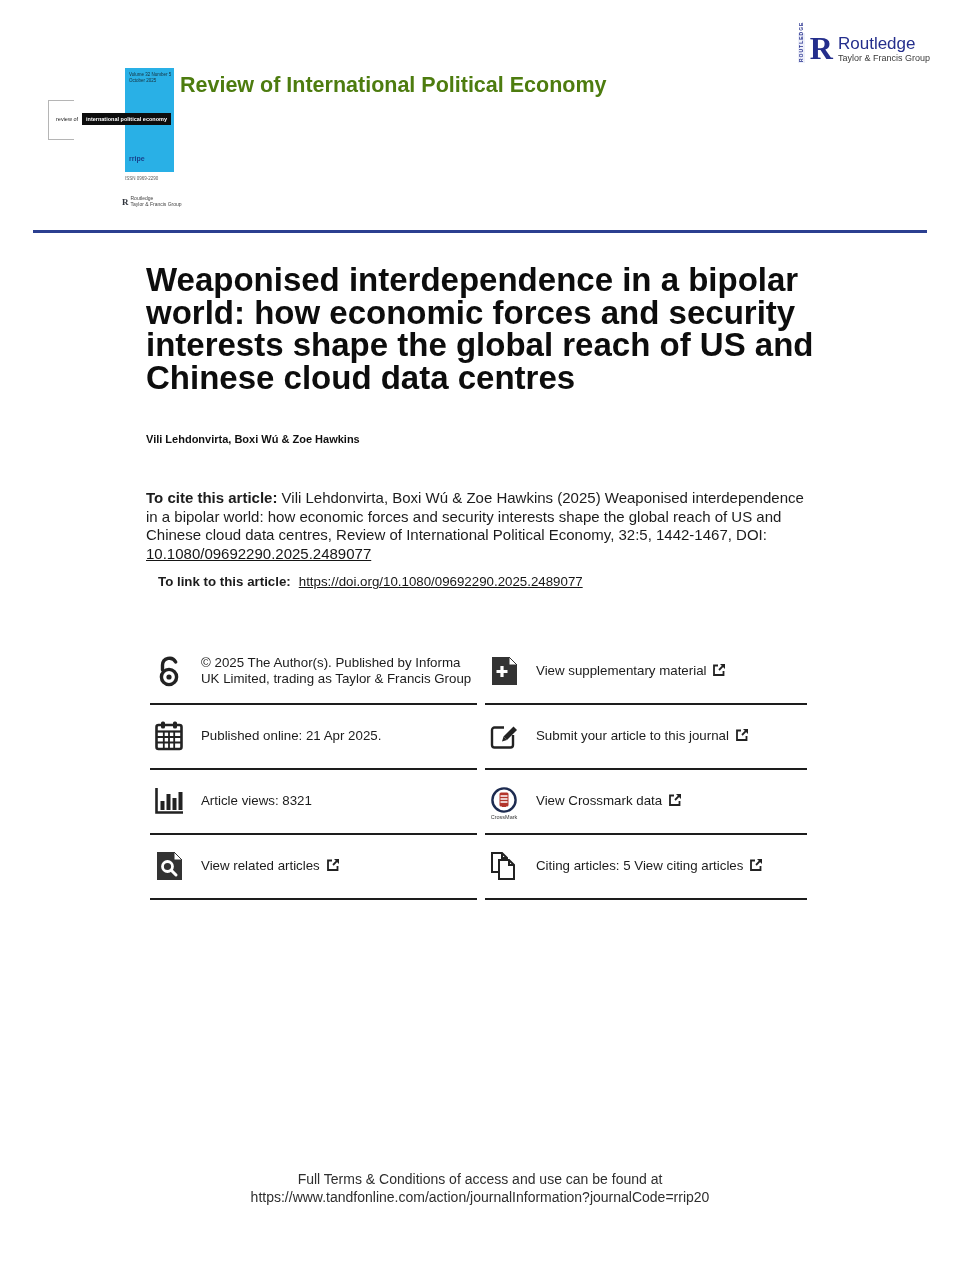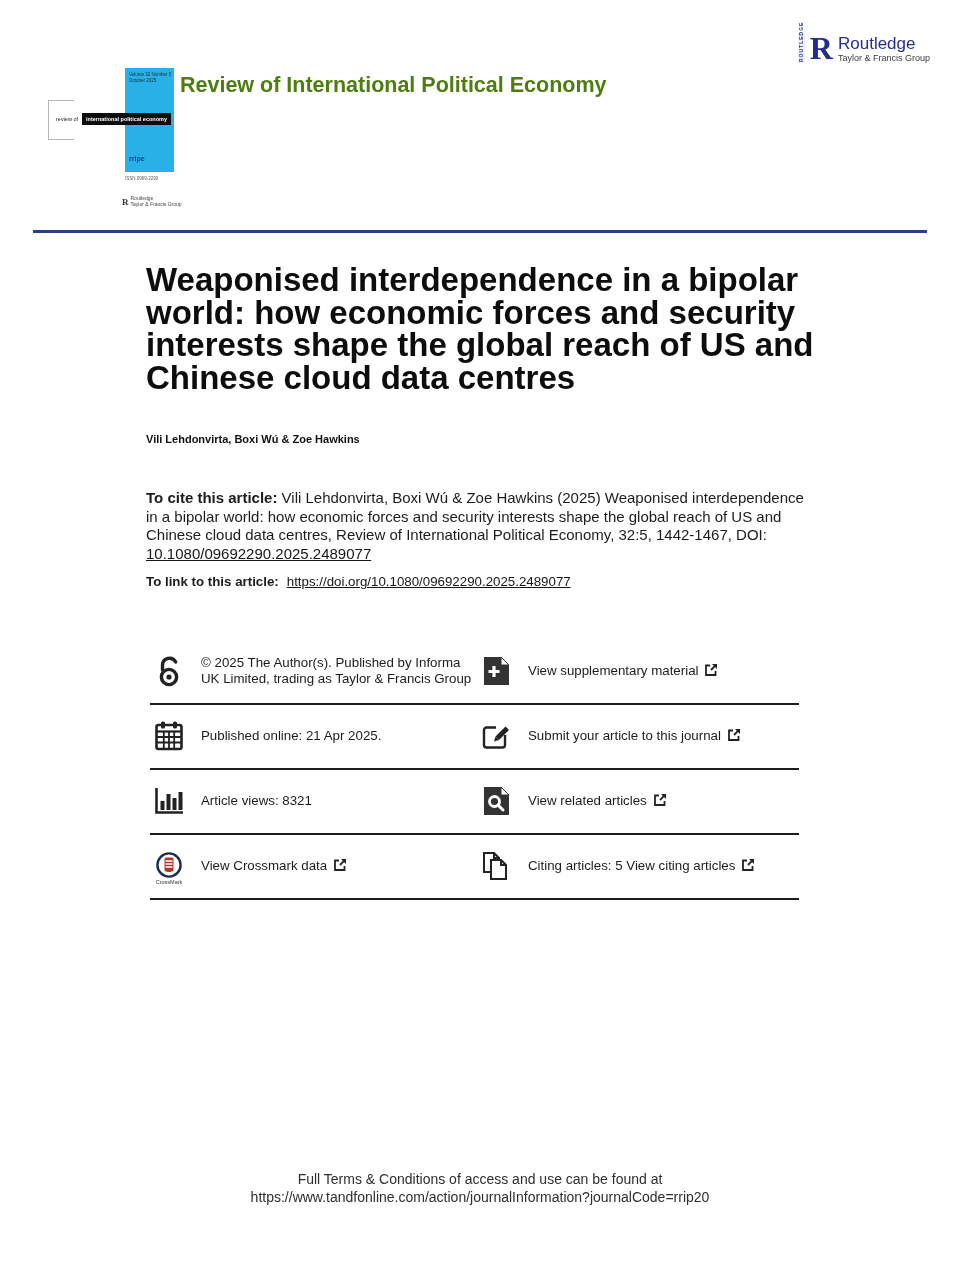--- a/index.html
+++ b/index.html
@@ -44,26 +44,26 @@
   .issn-line a { text-decoration:underline; }
   .navy-rule { position:absolute; left:33px; top:230px; width:894px; height:3px; background:#2b3f90; }
 
   
   .art-title { position:absolute; left:146px; top:264px; width:700px;
                font-size:33px; line-height:32.5px; font-weight:700; color:#0d0d0d; }
   .authors { position:absolute; left:146px; top:433px; font-size:11px; font-weight:700; color:#101010; }
   .cite { position:absolute; left:146px; top:489px; width:664px; font-size:15px; line-height:18.5px; color:#1c1c1c; }
   .cite b, .linkline b { font-weight:700; }
   .cite a, .linkline a { text-decoration:underline; }
-  .linkline { position:absolute; left:146px; top:574px; font-size:13.3px; color:#1c1c1c; }
+  .linkline { position:absolute; left:158px; top:574px; font-size:13.3px; color:#1c1c1c; }
   .linkline a { margin-left:8px; }
 
   
   .info-grid { position:absolute; left:150px; top:640px;
-               display:grid; grid-template-columns:327px 322px; grid-auto-rows:65px; }
+               display:grid; grid-template-columns:327px 322px; column-gap:8px; grid-auto-rows:65px; }
   .cell { display:flex; align-items:center; gap:15px; border-bottom:2px solid #1d1d1d; padding:4px 2px 6px 2px; }
   .cell .icn { flex:0 0 34px; display:flex; justify-content:center; align-items:center; position:relative; }
   .cell .txt { font-size:13.3px; line-height:15.5px; color:#1c1c1c; }
   .cell a.txt { text-decoration:none;text-align:right; }
   .ext { margin-left:6px; vertical-align:-2px; }
   .cm-caption { position:absolute; top:27px; left:0; right:0; text-align:center; font-size:5.5px; color:#3a3a3a; }
 
   
   .footer { position:absolute; left:0; top:1171px; width:100%; text-align:center;
             font-size:14px; line-height:17.5px; color:#2e2e2e; }
@@ -176,53 +176,53 @@
           <rect x="12.5" y="7" width="4" height="16" fill="#222"></rect>
           <rect x="18.5" y="11" width="4" height="12" fill="#222"></rect>
           <rect x="24.5" y="5" width="4" height="18" fill="#222"></rect>
         </svg>
       </span>
       <span class="txt">Article views: 8321</span>
     </div>
 
     <div class="cell">
       <span class="icn">
+        <svg width="28" height="28" viewBox="0 0 28 28">
+          <circle cx="14" cy="13" r="11.6" fill="#ffffff" stroke="#1d2b50" stroke-width="2.4"></circle>
+          <rect x="9.5" y="5.5" width="9" height="14" rx="1.5" fill="#b3362c"></rect>
+          <path d="M10.5 9 H17.5 M10.5 12 H17.5 M10.5 15 H17.5" stroke="#fff" stroke-width="1.4"></path>
+          <rect x="12" y="17" width="4" height="3" fill="#b3362c"></rect>
+        </svg>
+        <span class="cm-caption">CrossMark</span>
+      </span>
+      <a href="#" class="txt"><span>View Crossmark data</span><svg class="ext" width="14" height="14" viewBox="0 0 14 14">
+            <path d="M6 2.5 H2 V12 H11.5 V8" fill="none" stroke="#222" stroke-width="1.8"></path>
+            <path d="M8 1 H13 V6 Z" fill="#222"></path>
+            <path d="M12.3 1.7 L7 7" stroke="#222" stroke-width="1.8"></path>
+          </svg></a>
+    </div>
+
+    <div class="cell">
+      <span class="icn">
         <svg width="28" height="30" viewBox="0 0 28 30">
           <path d="M2 1 H19 L27 9 V29 H2 Z" fill="#333"></path>
           <path d="M19 1 V9 H27 Z" fill="#ffffff" stroke="#333" stroke-width="1"></path>
           <circle cx="12.5" cy="15.5" r="5" fill="none" stroke="#fff" stroke-width="2.8"></circle>
           <path d="M16 19 L21 24" stroke="#fff" stroke-width="3" stroke-linecap="round"></path>
         </svg>
       </span>
       <a href="#" class="txt"><span>View related articles</span><svg class="ext" width="14" height="14" viewBox="0 0 14 14">
             <path d="M6 2.5 H2 V12 H11.5 V8" fill="none" stroke="#222" stroke-width="1.8"></path>
             <path d="M8 1 H13 V6 Z" fill="#222"></path>
             <path d="M12.3 1.7 L7 7" stroke="#222" stroke-width="1.8"></path>
           </svg></a>
     </div>
 
     <div class="cell">
       <span class="icn">
-        <svg width="28" height="28" viewBox="0 0 28 28">
-          <circle cx="14" cy="13" r="11.6" fill="#ffffff" stroke="#1d2b50" stroke-width="2.4"></circle>
-          <rect x="9.5" y="5.5" width="9" height="14" rx="1.5" fill="#b3362c"></rect>
-          <path d="M10.5 9 H17.5 M10.5 12 H17.5 M10.5 15 H17.5" stroke="#fff" stroke-width="1.4"></path>
-          <rect x="12" y="17" width="4" height="3" fill="#b3362c"></rect>
-        </svg>
-        <span class="cm-caption">CrossMark</span>
-      </span>
-      <a href="#" class="txt"><span>View Crossmark data</span><svg class="ext" width="14" height="14" viewBox="0 0 14 14">
-            <path d="M6 2.5 H2 V12 H11.5 V8" fill="none" stroke="#222" stroke-width="1.8"></path>
-            <path d="M8 1 H13 V6 Z" fill="#222"></path>
-            <path d="M12.3 1.7 L7 7" stroke="#222" stroke-width="1.8"></path>
-          </svg></a>
-    </div>
-
-    <div class="cell">
-      <span class="icn">
         <svg width="30" height="30" viewBox="0 0 30 30">
           <path d="M3 2 H13 L18 7 V21 H3 Z" fill="#fff" stroke="#222" stroke-width="2"></path>
           <path d="M13 2 V7 H18" fill="none" stroke="#222" stroke-width="2"></path>
           <path d="M10 9 H20 L25 14 V28 H10 Z" fill="#fff" stroke="#222" stroke-width="2"></path>
           <path d="M20 9 V14 H25" fill="none" stroke="#222" stroke-width="2"></path>
         </svg>
       </span>
       <a href="#" class="txt"><span>Citing articles: 5 View citing articles</span><svg class="ext" width="14" height="14" viewBox="0 0 14 14">
             <path d="M6 2.5 H2 V12 H11.5 V8" fill="none" stroke="#222" stroke-width="1.8"></path>
             <path d="M8 1 H13 V6 Z" fill="#222"></path>

